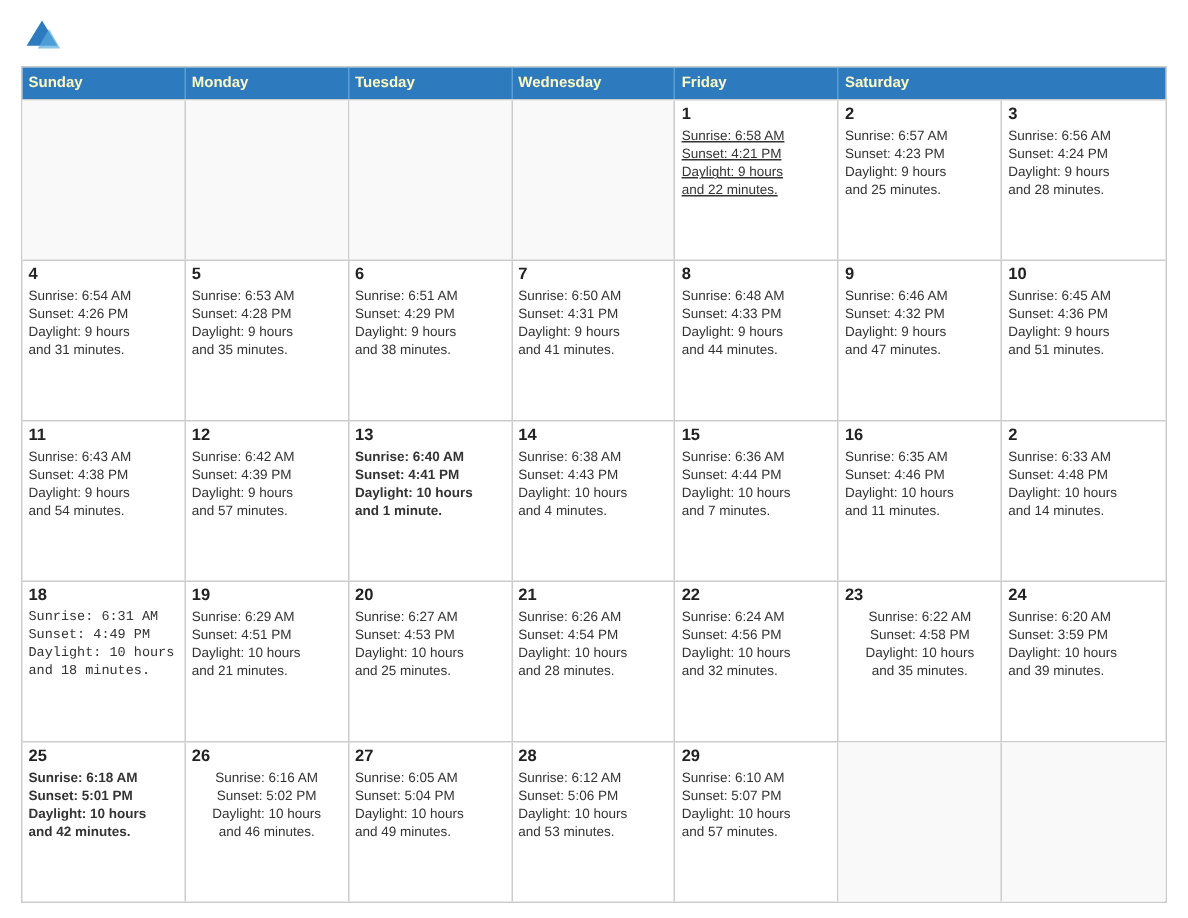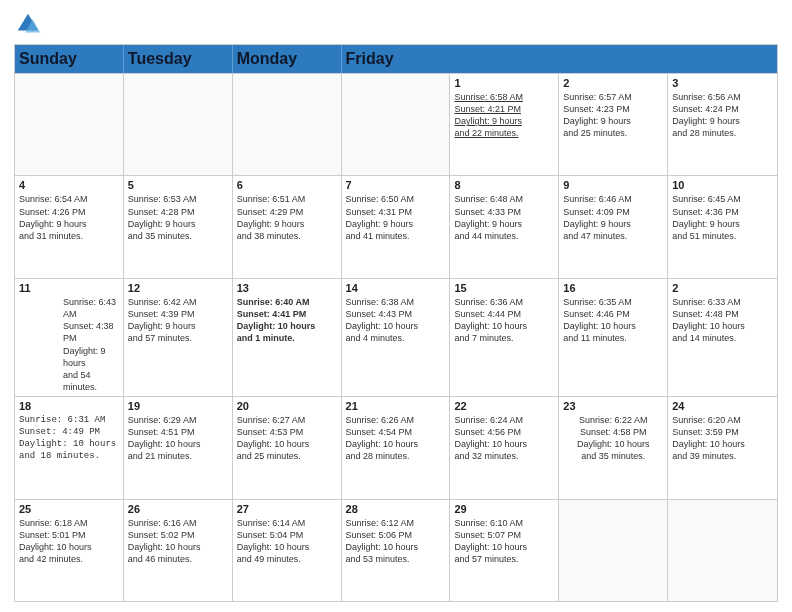--- a/index.html
+++ b/index.html
@@ -66,22 +66,22 @@
       flex-direction: column;
       border: 1px solid #ccc;
     }
     .cal-header {
       display: grid;
       grid-template-columns: repeat(7, 1fr);
       background: #2e7abf;
     }
     .cal-header-cell {
       padding: 5px 4px;
-      color: #0f172a;
-      font-size: 16px;
+      color: #fef9c3;
+      font-size: 10px;
       font-weight: bold;
       text-align: left;
       border-right: 1px solid #5a9fd4;
     }
     .cal-header-cell:last-child { border-right: none; }
     .cal-body {
       flex: 1;
       display: flex;
       flex-direction: column;
     }
@@ -130,23 +130,25 @@
     </div>
     <div class="title-section">
       <div class="main-title"></div>
       <div class="subtitle"></div>
     </div>
   </div>
 
   <div class="calendar">
     <div class="cal-header" id="cal-header">
         <div class="cal-header-cell">Sunday</div>
+        <div class="cal-header-cell">Monday</div>
         <div class="cal-header-cell">Tuesday</div>
-        <div class="cal-header-cell">Monday</div>
+        <div class="cal-header-cell">Wednesday</div>
         <div class="cal-header-cell">Friday</div>
+        <div class="cal-header-cell">Saturday</div>
       </div>
     <div class="cal-body" id="cal-body">
         <div class="cal-row">
           <div class="cal-cell empty"></div>
           <div class="cal-cell empty"></div>
           <div class="cal-cell empty"></div>
           <div class="cal-cell empty"></div>
           <div class="cal-cell">
             <div class="day-num">1</div>
             <div class="day-info" style="white-space: pre-line; text-decoration: underline;">Sunrise: 6:58 AM
@@ -201,36 +203,36 @@
           <div class="cal-cell">
             <div class="day-num">8</div>
             <div class="day-info" style="white-space: pre-line;">Sunrise: 6:48 AM
 Sunset: 4:33 PM
 Daylight: 9 hours
 and 44 minutes.</div>
           </div>
           <div class="cal-cell">
             <div class="day-num">9</div>
             <div class="day-info" style="white-space: pre-line;">Sunrise: 6:46 AM
-Sunset: 4:09 PM
+Sunset: 4:32 PM
 Daylight: 9 hours
 and 47 minutes.</div>
           </div>
           <div class="cal-cell">
             <div class="day-num">10</div>
             <div class="day-info" style="white-space: pre-line;">Sunrise: 6:45 AM
 Sunset: 4:36 PM
 Daylight: 9 hours
 and 51 minutes.</div>
           </div>
         </div>
         <div class="cal-row">
           <div class="cal-cell">
             <div class="day-num">11</div>
-            <div class="day-info" style="white-space: pre-line; margin-left: 44px;">Sunrise: 6:43 AM
+            <div class="day-info" style="white-space: pre-line;">Sunrise: 6:43 AM
 Sunset: 4:38 PM
 Daylight: 9 hours
 and 54 minutes.</div>
           </div>
           <div class="cal-cell">
             <div class="day-num">12</div>
             <div class="day-info" style="white-space: pre-line;">Sunrise: 6:42 AM
 Sunset: 4:39 PM
 Daylight: 9 hours
 and 57 minutes.</div>
@@ -318,35 +320,35 @@
             <div class="day-num">24</div>
             <div class="day-info" style="white-space: pre-line;">Sunrise: 6:20 AM
 Sunset: 3:59 PM
 Daylight: 10 hours
 and 39 minutes.</div>
           </div>
         </div>
         <div class="cal-row">
           <div class="cal-cell">
             <div class="day-num">25</div>
-            <div class="day-info" style="white-space: pre-line;">Sunrise: 6:18 AM
+            <div class="day-info" style="white-space: pre-line; font-weight: bold;">Sunrise: 6:18 AM
 Sunset: 5:01 PM
 Daylight: 10 hours
 and 42 minutes.</div>
           </div>
           <div class="cal-cell">
             <div class="day-num">26</div>
-            <div class="day-info" style="white-space: pre-line;">Sunrise: 6:16 AM
+            <div class="day-info" style="white-space: pre-line; text-align: center;">Sunrise: 6:16 AM
 Sunset: 5:02 PM
 Daylight: 10 hours
 and 46 minutes.</div>
           </div>
           <div class="cal-cell">
             <div class="day-num">27</div>
-            <div class="day-info" style="white-space: pre-line;">Sunrise: 6:14 AM
+            <div class="day-info" style="white-space: pre-line;">Sunrise: 6:05 AM
 Sunset: 5:04 PM
 Daylight: 10 hours
 and 49 minutes.</div>
           </div>
           <div class="cal-cell">
             <div class="day-num">28</div>
             <div class="day-info" style="white-space: pre-line;">Sunrise: 6:12 AM
 Sunset: 5:06 PM
 Daylight: 10 hours
 and 53 minutes.</div>

